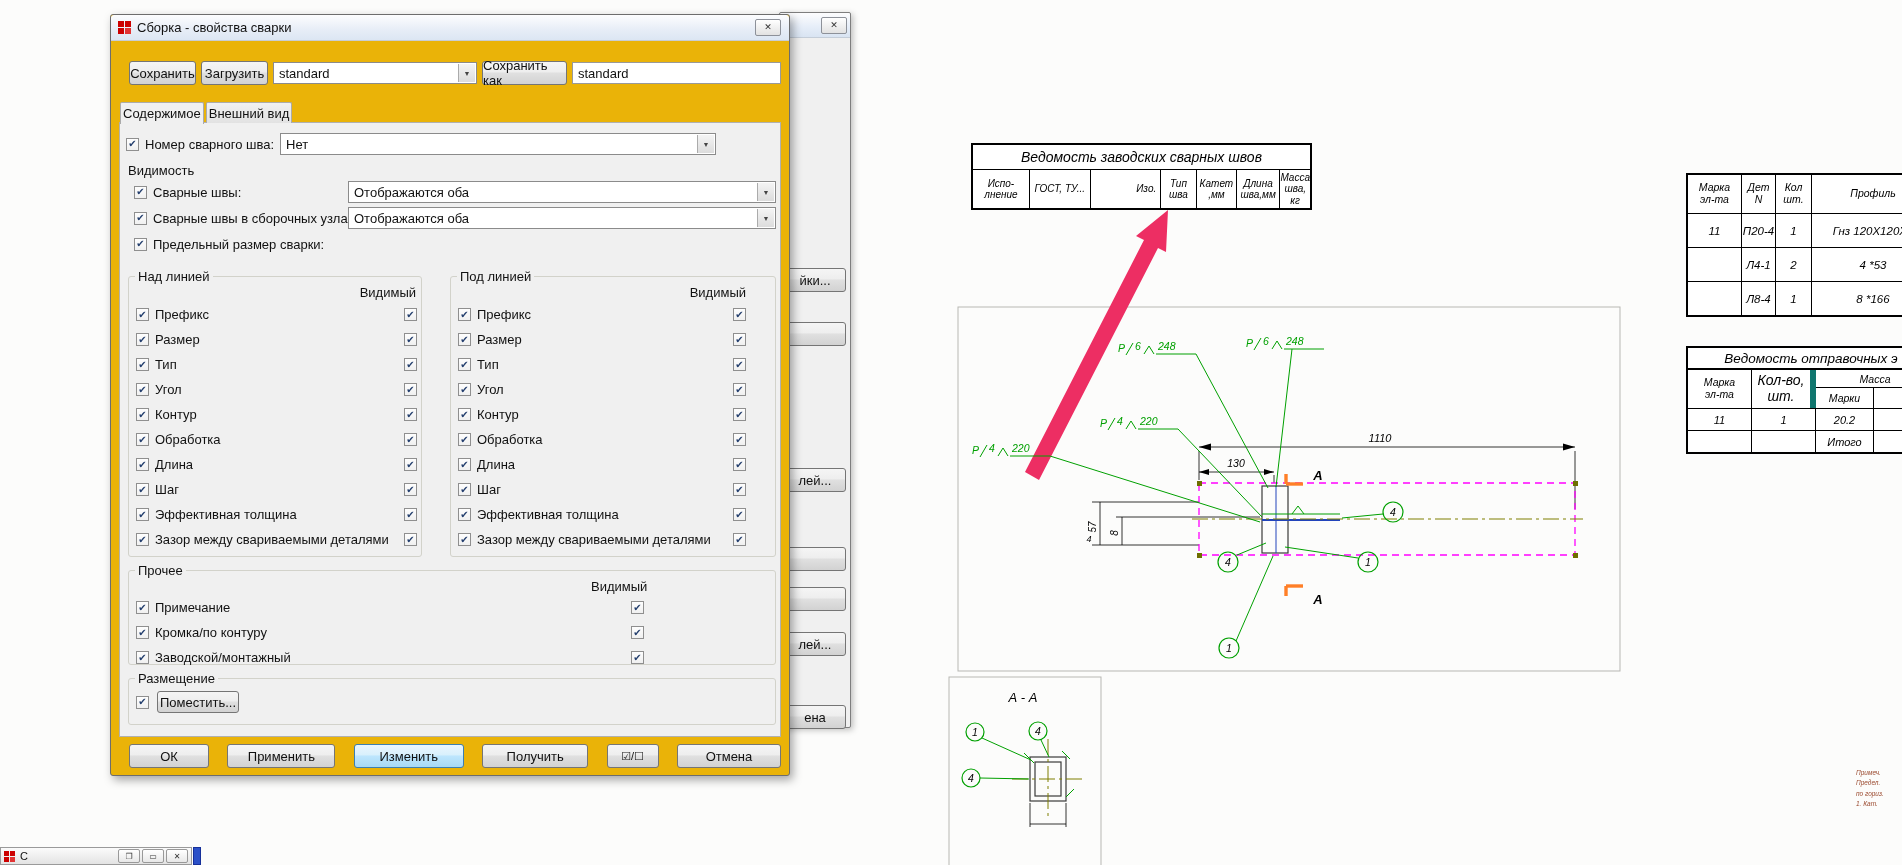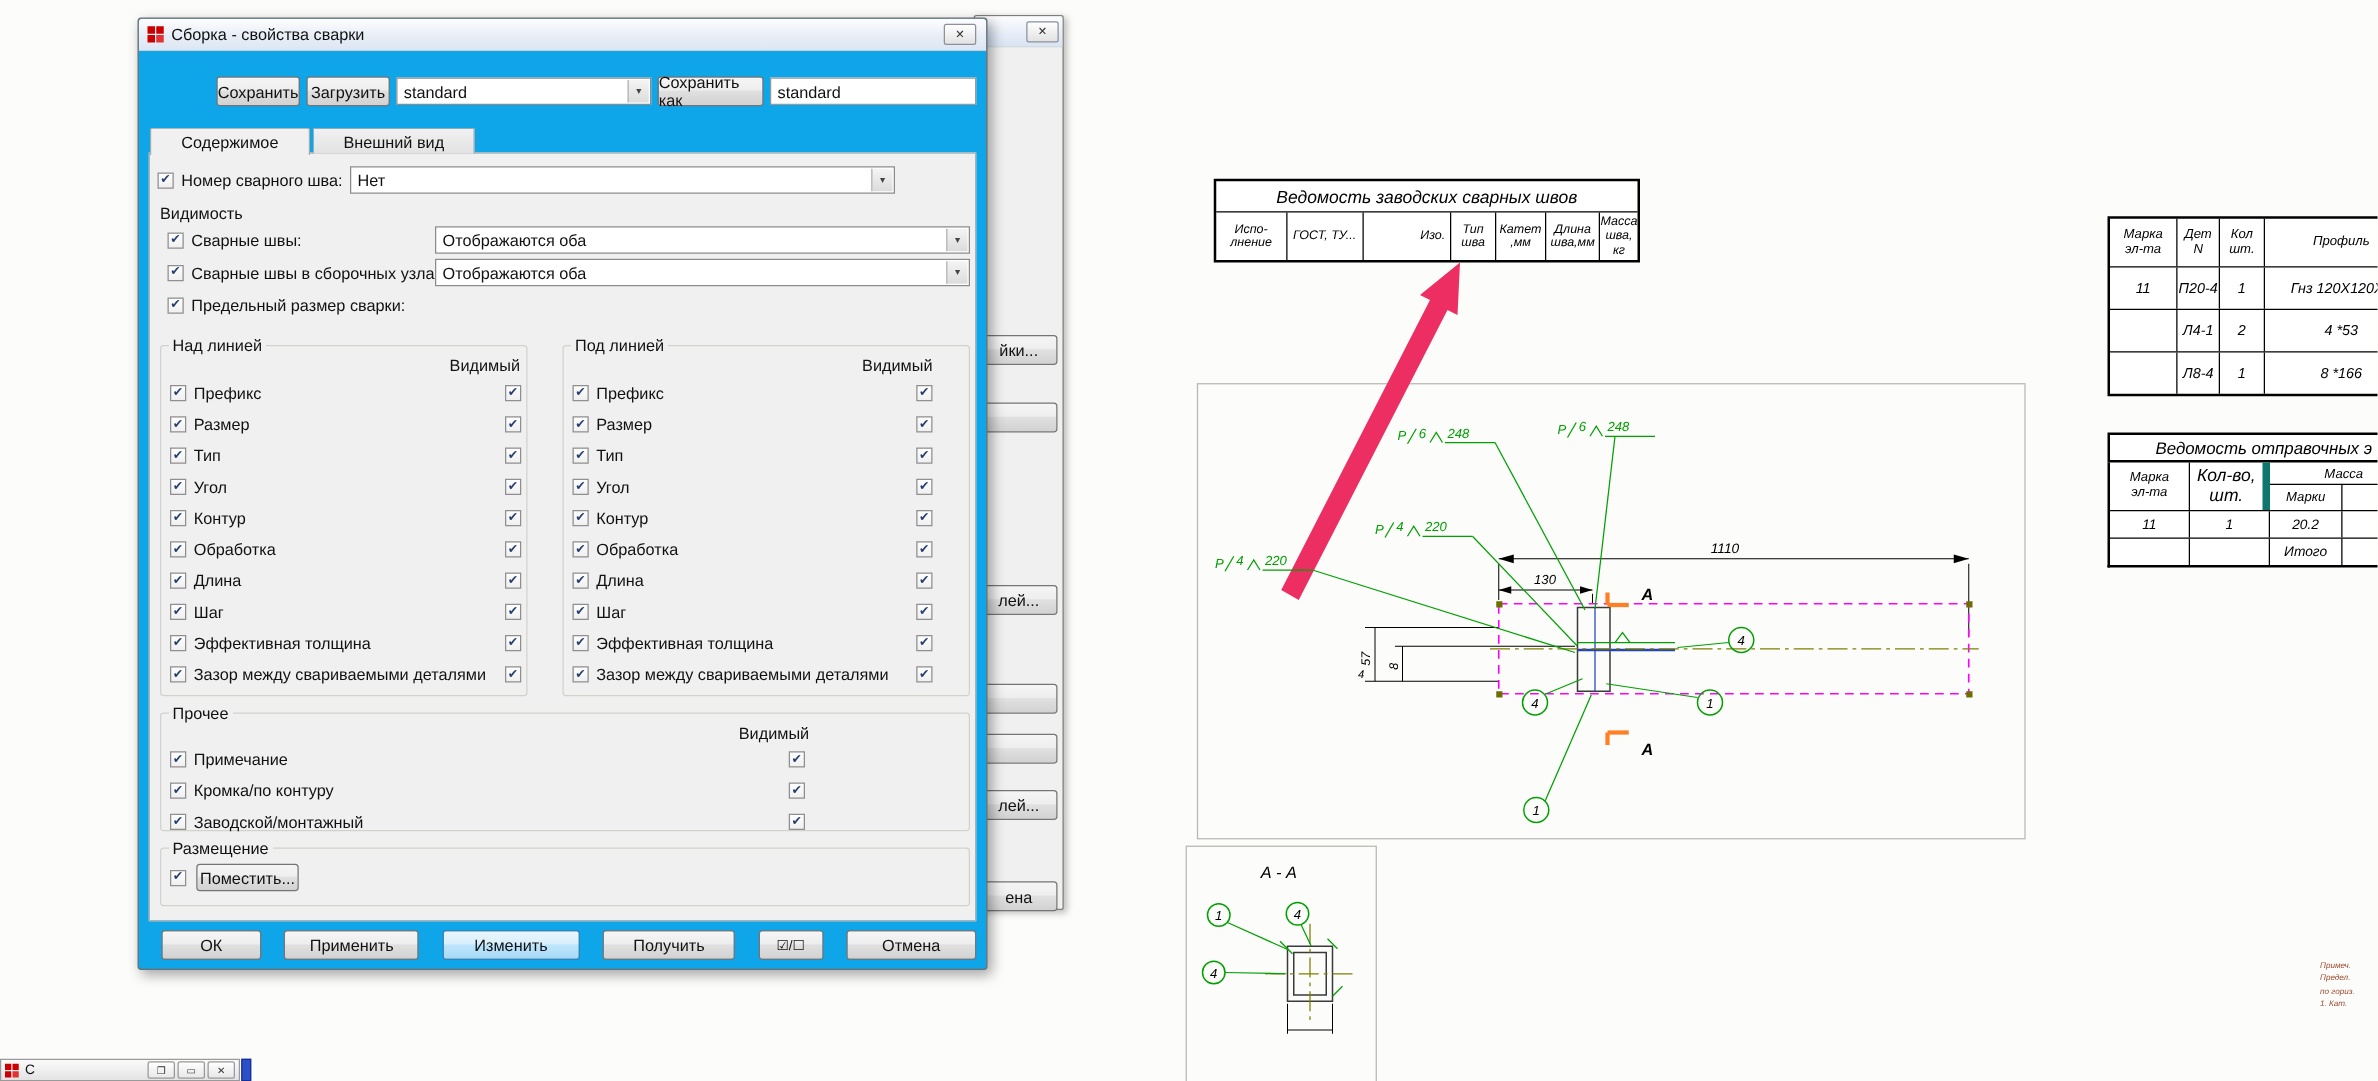--- a/index.html
+++ b/index.html
@@ -74,21 +74,21 @@
   
   .hidden-dialog{position:absolute;left:779px;top:12px;width:72px;height:716px;background:#f0f0f0;
     border:1px solid #7e7e7e;border-radius:2px;box-shadow:2px 2px 6px rgba(0,0,0,.25);z-index:5;}
   .hd-title{height:25px;background:linear-gradient(#fdfdfe,#e5edf8 60%,#d9e4f2);border-bottom:1px solid #c4cdd8;border-radius:2px 2px 0 0;}
   .close-btn{position:absolute;top:4px;width:26px;height:17px;border:1px solid #8d9199;border-radius:2px;
     background:linear-gradient(#ffffff,#e2e2e2);display:flex;align-items:center;justify-content:center;}
   .close-btn::before{content:"✕";font-size:9px;color:#333;line-height:1;}
   .hd-close{right:3px;}
   .hbtn{position:absolute;left:4px;width:62px;}
 
-  .dialog{position:absolute;left:110px;top:14px;width:680px;height:762px;background:#0ea5e9;
+  .dialog{position:absolute;left:110px;top:14px;width:680px;height:762px;background:#eab308;
     border:1px solid #6d6d6d;border-radius:3px;box-shadow:3px 4px 10px rgba(0,0,0,.35);z-index:10;font-size:13px;}
   .titlebar{position:absolute;left:0;top:0;right:0;height:26px;
     background:linear-gradient(#fdfdfe,#e8eef7 55%,#dce6f3);border-bottom:1px solid #c8cdd4;
     display:flex;align-items:center;padding-left:7px;border-radius:3px 3px 0 0;}
   .tekla-icon{width:13px;height:13px;margin-right:6px;flex:none;background:
     linear-gradient(#c00,#c00) 0 0/6px 6px no-repeat,
     linear-gradient(#c00,#c00) 7px 0/6px 6px no-repeat,
     linear-gradient(#c00,#c00) 0 7px/6px 6px no-repeat,
     linear-gradient(#e23333,#e23333) 7px 7px/6px 6px no-repeat;}
   .dlg-close{right:8px;}
@@ -100,28 +100,28 @@
   .combo{position:relative;height:22px;border:1px solid #8b8b8b;background:#fff;display:flex;align-items:center;
     padding-left:5px;font-size:13px;}
   .combo::after{content:"▼";position:absolute;right:1px;top:1px;bottom:1px;width:16px;
     background:linear-gradient(#f4f4f4,#dcdcdc);border-left:1px solid #ababab;
     display:flex;align-items:center;justify-content:center;font-size:7px;color:#444;}
   .tfield{height:22px;border:1px solid #999;background:#fff;display:flex;align-items:center;padding-left:5px;font-size:13px;}
   .cb{width:13px;height:13px;border:1px solid #8f8f8f;background:linear-gradient(#fefefe,#f0f0f0);
     display:inline-flex;align-items:center;justify-content:center;flex:none;}
   .cb::before{content:"✔";font-size:10px;color:#243f6e;line-height:1;}
 
-  .toolbar{position:absolute;left:18px;top:46px;right:8px;display:flex;align-items:center;gap:5px;margin-left:44px;}
+  .toolbar{position:absolute;left:18px;top:46px;right:8px;display:flex;align-items:center;gap:5px;}
   .tb-save,.tb-load{width:67px;}
   .tb-preset{width:204px;}
   .tb-saveas{width:85px;}
   .tb-saveas-val{flex:1;}
 
   .tabs{position:absolute;left:9px;top:87px;display:flex;z-index:2;}
-  .tab{height:21px;padding:0 24px;border:1px solid #ababab;border-bottom:none;border-radius:2px 2px 0 0;
+  .tab{height:21px;padding:0 2px;border:1px solid #ababab;border-bottom:none;border-radius:2px 2px 0 0;
     background:linear-gradient(#f1f1f1,#e2e2e2);display:flex;align-items:center;margin-right:2px;}
   .tab.active{background:#f0f0f0;height:22px;}
   .tabpanel{position:absolute;left:8px;right:8px;top:107px;bottom:38px;border:1px solid #b0b0b0;background:#f0f0f0;}
 
   .prow{position:absolute;display:flex;align-items:center;gap:6px;height:22px;}
   .lbl{white-space:nowrap;}
   .sect-lbl{position:absolute;left:8px;top:40px;}
 
   fieldset{position:absolute;border:1px solid #d2d2ca;border-radius:3px;}
   legend{font-size:13px;margin-left:6px;padding:0 3px;}

